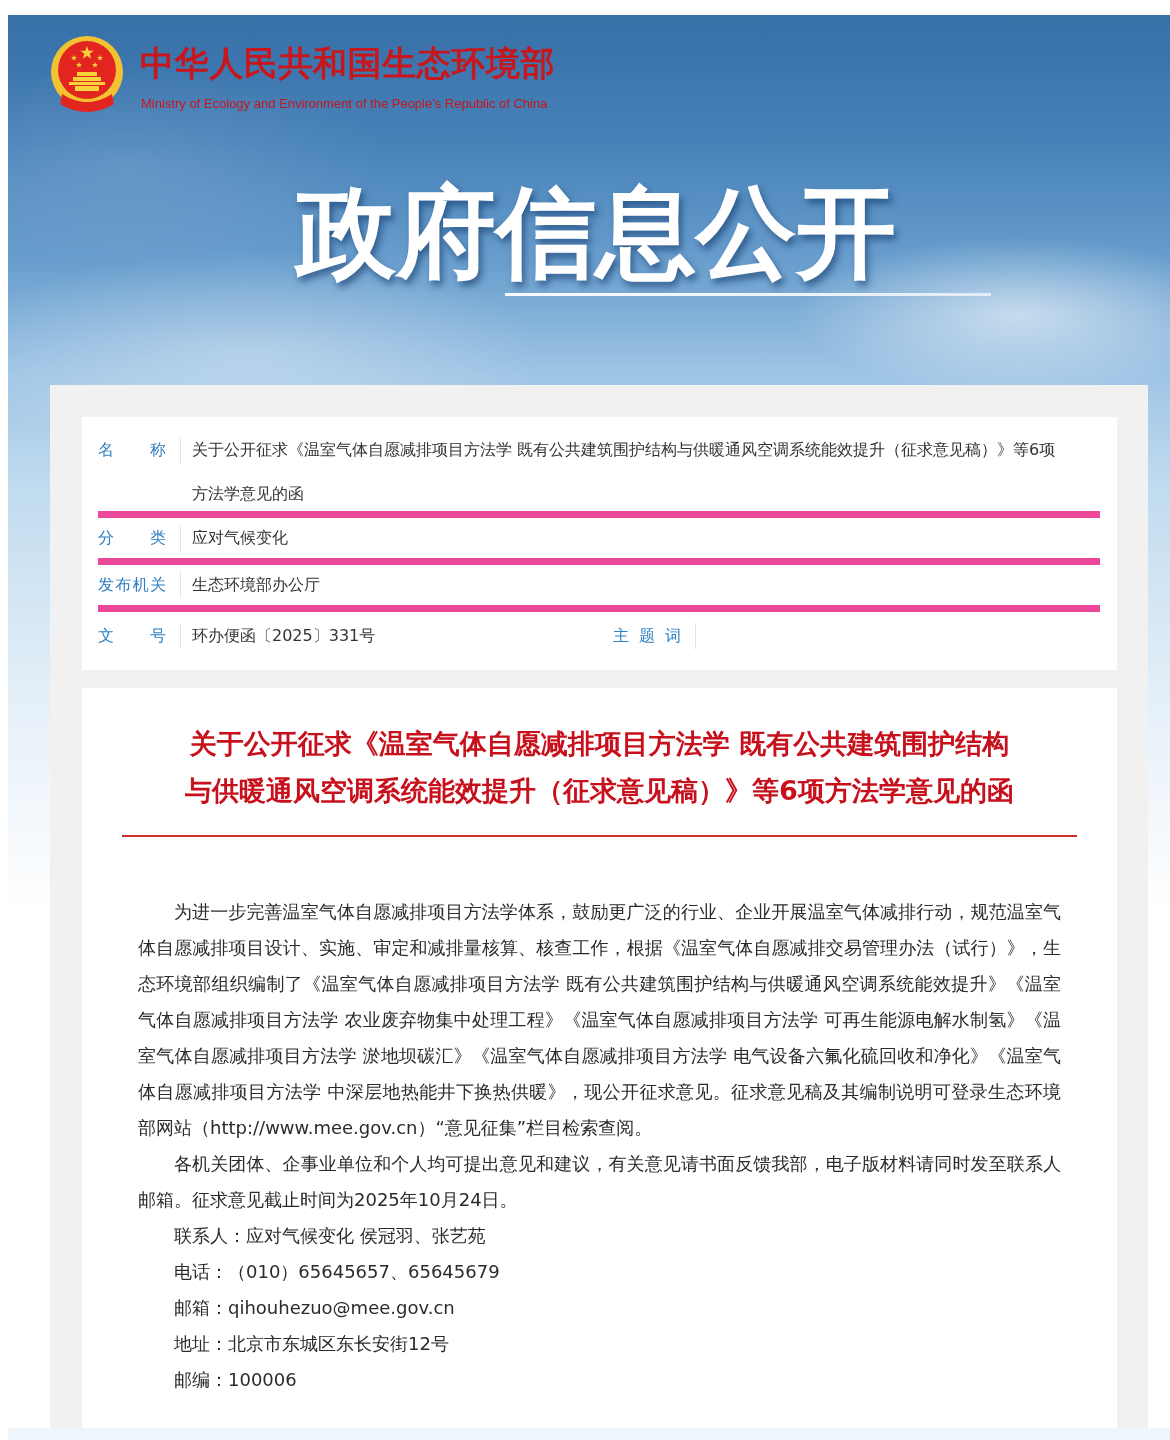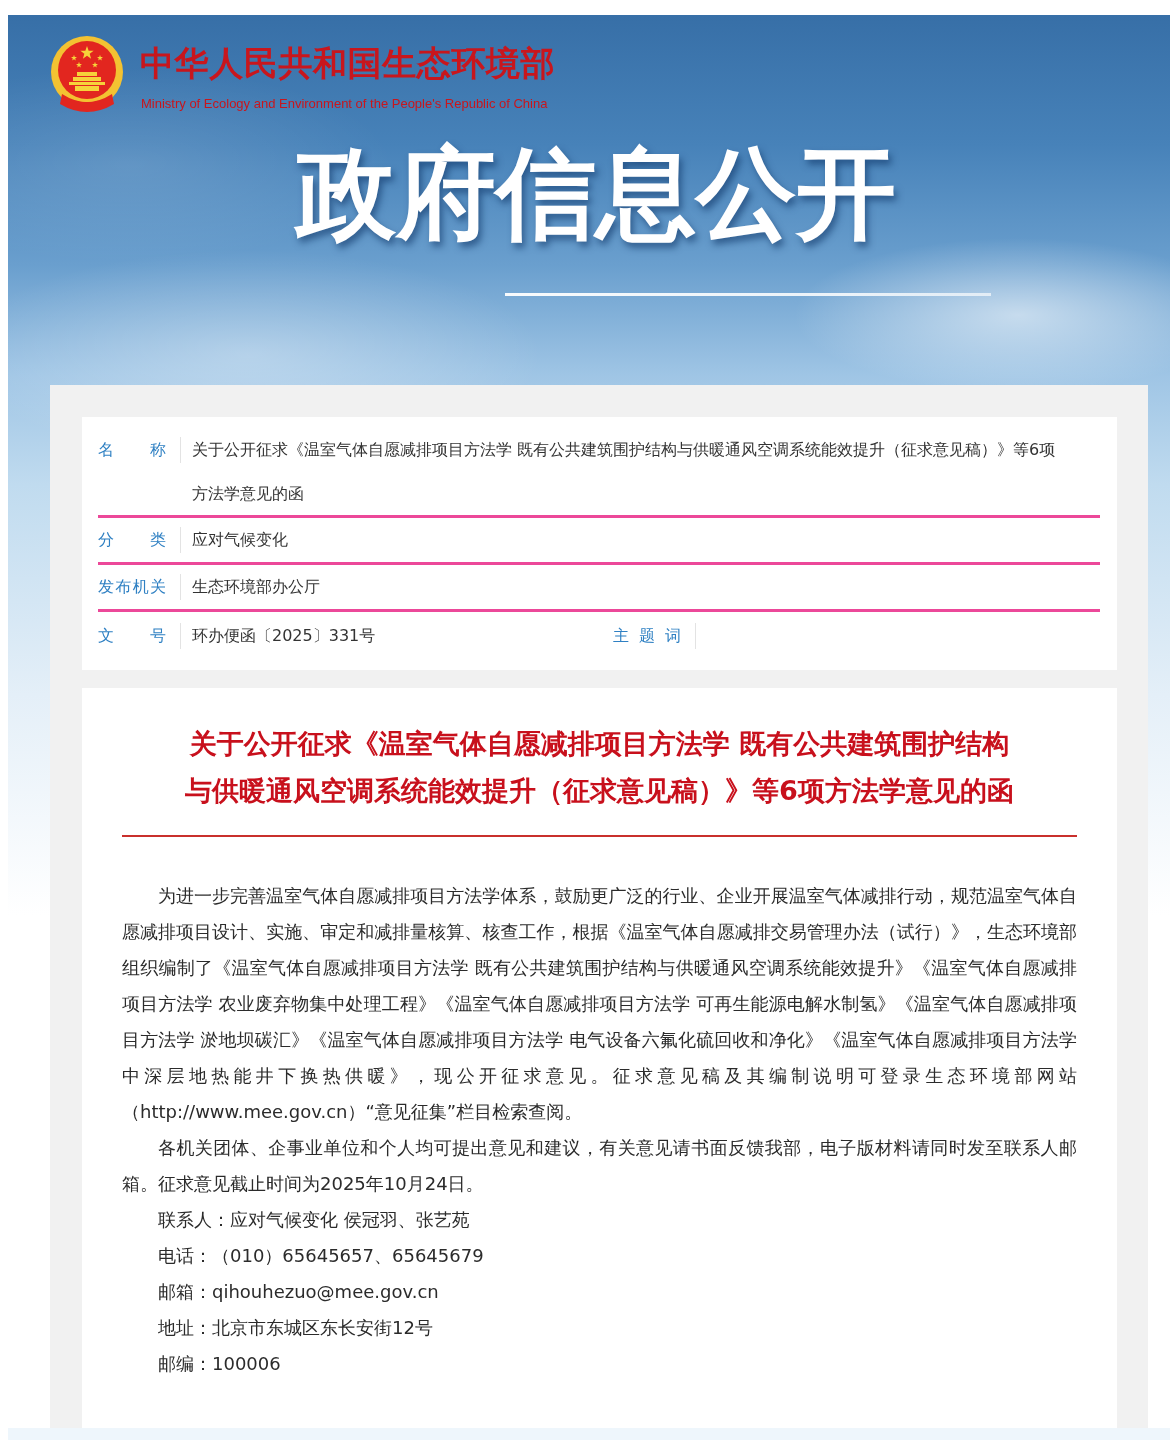--- a/index.html
+++ b/index.html
@@ -12,50 +12,50 @@
         radial-gradient(ellipse 320px 110px at 1010px 300px, rgba(255,255,255,.55), rgba(255,255,255,0) 70%),
         radial-gradient(ellipse 380px 140px at 120px 150px, rgba(255,255,255,.12), rgba(255,255,255,0) 70%),
         linear-gradient(180deg,#376fa7 0px,#4782b9 130px,#6a9fce 250px,#9fc5e5 360px,#c0dbef 470px,#e4eff8 680px,#ffffff 900px,#ffffff 100%);}
     .bottom-strip{position:absolute;left:8px;top:1428px;width:1162px;height:12px;background:#eef6fc;}
     .logo{position:absolute;left:48px;top:34px;display:flex;align-items:flex-start;cursor:pointer;}
     .emblem{width:78px;height:82px;display:block;}
     .ministry-cn{position:absolute;left:140px;top:42px;font-size:34px;font-weight:bold;color:#c8161d;
       letter-spacing:0.6px;white-space:nowrap;line-height:42px;}
     .ministry-en{position:absolute;left:141px;top:96px;font-family:"Liberation Sans",sans-serif;font-size:13px;
       color:#c8161d;white-space:nowrap;line-height:16px;}
-    .banner-title{position:absolute;left:296px;top:144px;font-size:100px;font-weight:bold;color:#ffffff;
+    .banner-title{position:absolute;left:296px;top:175px;font-size:100px;font-weight:bold;color:#ffffff;
       letter-spacing:0px;line-height:116px;white-space:nowrap;
-      text-shadow:3px 5px 7px rgba(10,45,95,.55);font-family:Liberation Mono, monospace;}
+      text-shadow:3px 5px 7px rgba(10,45,95,.55);}
     .banner-rule{position:absolute;left:505px;top:293px;width:486px;height:3px;
       background:linear-gradient(90deg,rgba(255,255,255,.95),rgba(255,255,255,.85) 70%,rgba(255,255,255,.65));}
 
     .panel{position:absolute;left:50px;top:385px;width:1098px;height:1043px;background:#f1f1f1;}
     .card{position:absolute;left:32px;width:1035px;background:#ffffff;}
     .meta-card{top:32px;height:253px;padding:0 17px 0 16px;}
     .article-card{top:303px;height:740px;}
 
-    .meta-row{display:flex;border-bottom:3px solid #ec4899;}
+    .meta-row{display:flex;border-bottom:7px solid #ec4899;}
     .meta-row.last{border-bottom:none;gap:28px;}
     .row-name{height:101px;padding-top:11px;}
     .row-std{height:47px;align-items:center;}
     .meta-cell{display:flex;align-items:center;}
     .row-name .meta-cell{align-items:flex-start;}
     .half{width:500px;}
     .lbl{display:inline-block;width:68px;font-size:16px;color:#2f80c3;text-align:justify;text-align-last:justify;
       white-space:nowrap;line-height:24px;}
     .row-name .lbl{line-height:44px;}
     .vdiv{width:1px;height:26px;background:#e3e3e3;margin-left:14px;margin-right:11px;flex:none;}
     .row-name .vdiv{margin-top:9px;}
     .val{font-size:16px;color:#333333;line-height:24px;}
     .val-name{width:870px;line-height:44px;}
 
     .art-title{width:830px;margin:32px auto 0;text-align:center;font-size:27px;font-weight:bold;color:#c8101c;
       line-height:47px;}
     .red-rule{margin:21px 40px 0;height:2px;background:#c9302c;}
-    .art-body{padding:0 40px;margin-top:41px;font-size:18px;line-height:36px;color:#2b2b2b;}
+    .art-body{padding:0 56px;margin-top:57px;font-size:18px;line-height:36px;color:#2b2b2b;}
     .art-body p{text-indent:2em;text-align:justify;}
     .art-body a{color:#2b2b2b;text-decoration:none;}
   </style>
 </head>
 <body>
 
 <div class="page">
   <div class="banner"></div>
 
   <div class="logo">

